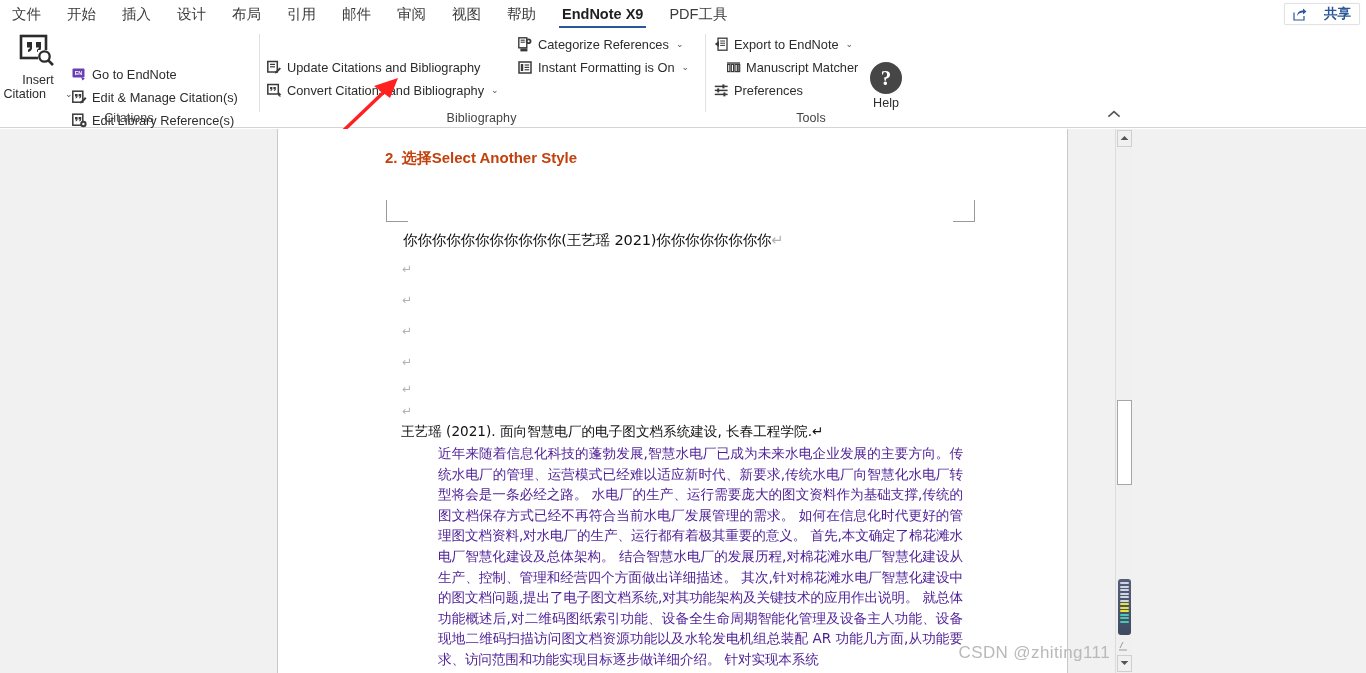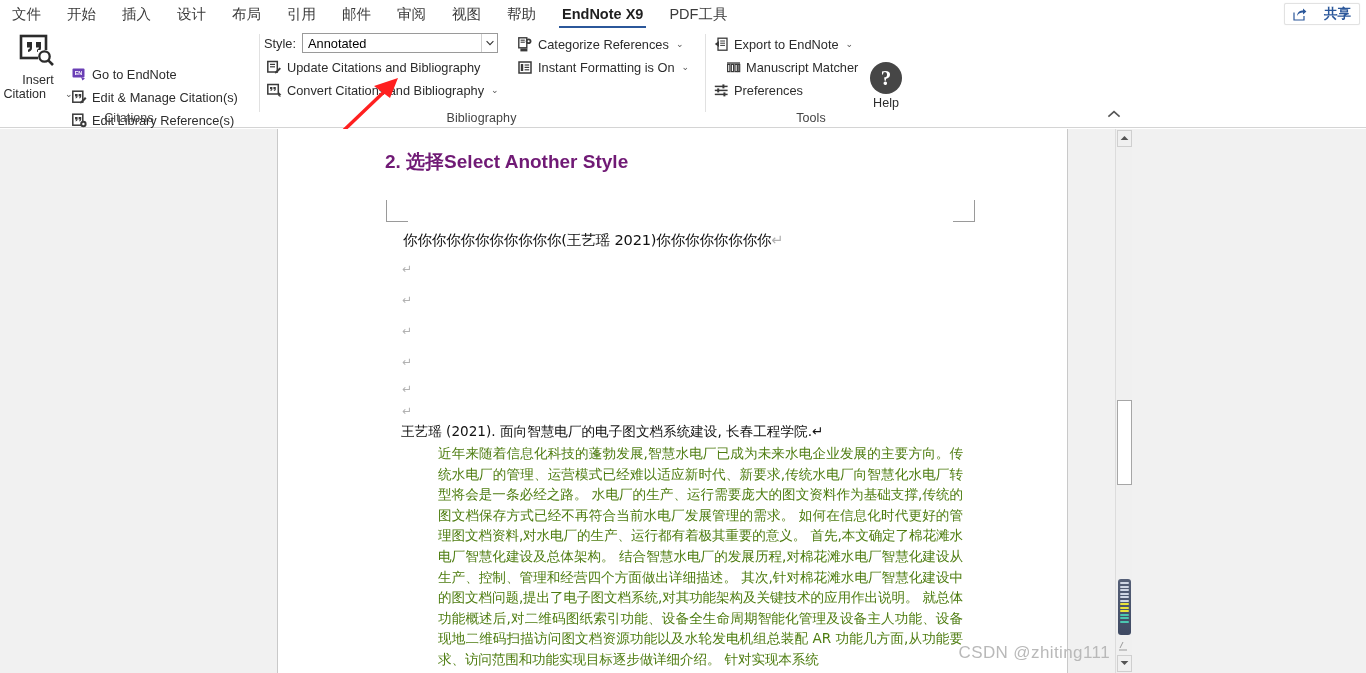--- a/index.html
+++ b/index.html
@@ -106,21 +106,21 @@
   .docarea {
     position:absolute; left:0; top:129px; width:1366px; height:544px;
     background:#f1f1f1; overflow:hidden;
   }
   .page {
     position:absolute; left:277px; top:0px; width:791px; height:544px;
     background:#ffffff; border-left:1px solid #c9c9c9; border-right:1px solid #c9c9c9;
   }
   .heading {
     position:absolute; left:107px; top:20px;
-    font-size:19px; color:#701a75; font-weight:bold;
+    font-size:15px; color:#c2410c; font-weight:bold;
     font-family:"Liberation Sans", sans-serif; white-space:nowrap;
   }
   .mk { position:absolute; width:22px; height:22px; }
   .mk.tl { left:108px; top:71px; border-left:1px solid #9a9a9a; border-bottom:1px solid #9a9a9a; }
   .mk.tr { left:675px; top:71px; border-right:1px solid #9a9a9a; border-bottom:1px solid #9a9a9a; }
 
   .cnline {
     position:absolute; left:125px; font-size:14.6px; color:#111;
     white-space:nowrap; letter-spacing:-0.2px;
     font-family:"DejaVu Sans", sans-serif;
@@ -130,21 +130,21 @@
         text-decoration-style: wavy; text-underline-offset:2px;
         text-decoration-thickness:1px; }
   .pilcrow {
     position:absolute; left:124px; font-size:12px; color:#b2b2b2;
     font-family:"DejaVu Sans", sans-serif;
   }
   .bibhead { position:absolute; left:123px; top:294px; font-size:13.6px; color:#111;
              white-space:nowrap; font-family:"DejaVu Sans", sans-serif; }
   .bibbody {
     position:absolute; left:160px; top:314px; width:525px;
-    font-size:13.6px; line-height:20.6px; color:#4d7c0f;
+    font-size:13.6px; line-height:20.6px; color:#4c1d95;
     font-family:"DejaVu Sans", sans-serif;
     text-align:justify; letter-spacing:-0.15px;
   }
 
   
   .vscroll {
     position:absolute; right:0; top:129px; width:17px; height:544px;
     background:#f0f0f0; border-left:1px solid #dcdcdc;
   }
   .sbtn {
@@ -269,31 +269,20 @@
         <span>Edit Library Reference(s)</span>
       </div>
 
       <div class="grp-label">Citations</div>
     </div>
 
     <div class="sep" style="left:259px;"></div>
 
     <div class="grp" style="left:260px; width:443px;">
 
-      <div class="stylerow" style="left:4px; top:5px;">
-        <span class="stylelabel">Style:</span>
-        <div class="stylebox">
-          <span>Annotated</span>
-          <span class="dd">
-            <svg width="8" height="6" viewBox="0 0 8 6">
-                <path d="M0.6 1.2 L4 4.6 L7.4 1.2" fill="none" stroke="#333" stroke-width="1.1"></path>
-              </svg>
-          </span>
-        </div>
-      </div>
 
       <div class="smallrow" style="left:7px; top:29px;">
         <span class="ic">
           <svg width="15" height="15" viewBox="0 0 15 15">
             <rect x="0.8" y="1.5" width="9.5" height="10.5" fill="none" stroke="#3a3a3a" stroke-width="1.5"></rect>
             <line x1="3" y1="4.4" x2="8" y2="4.4" stroke="#3a3a3a" stroke-width="1.2"></line>
             <line x1="3" y1="6.8" x2="8" y2="6.8" stroke="#3a3a3a" stroke-width="1.2"></line>
             <path d="M8.4 11.6 l4.2 -4.2 l1.4 1.4 l-4.2 4.2 l-1.9 0.5 z" fill="#3a3a3a"></path>
           </svg>
         </span>

